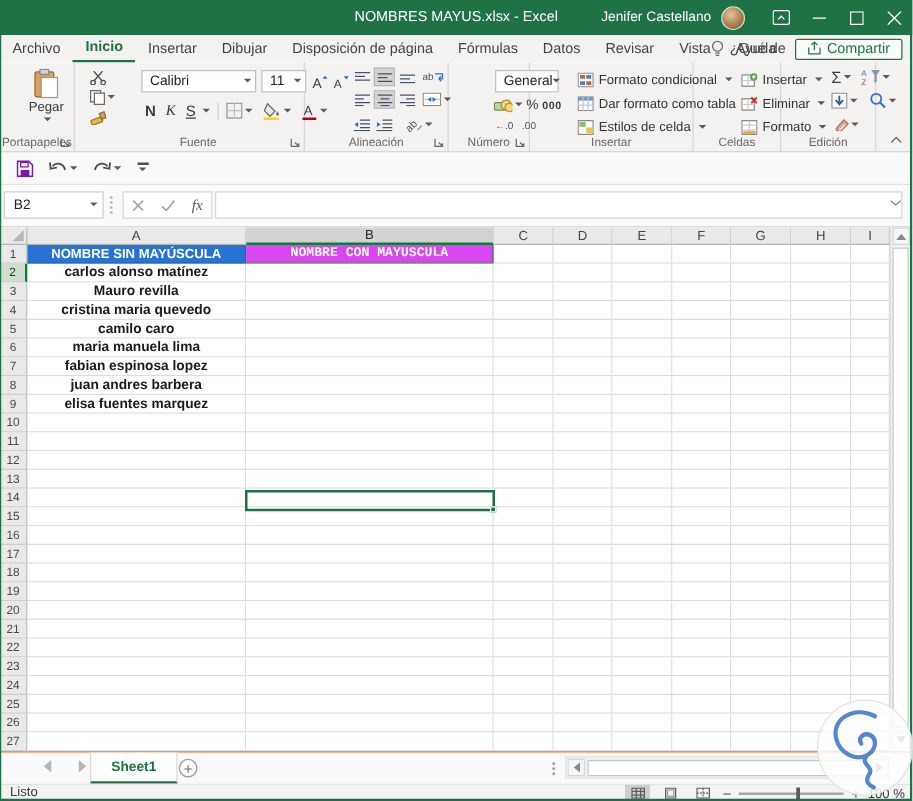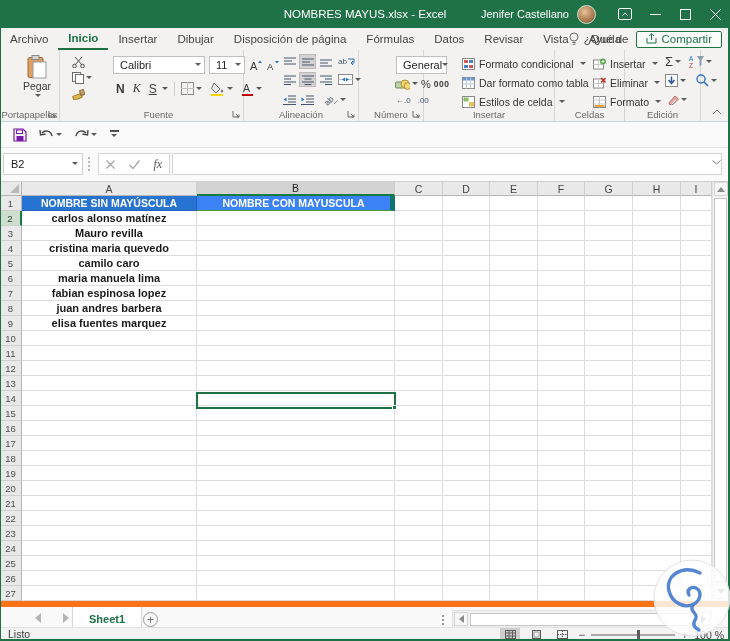--- a/index.html
+++ b/index.html
@@ -61,34 +61,34 @@
            grid-template-rows:14px repeat(27,15px); }
   .ch { background:#e9e9e9; border-right:1px solid #cfcfcf; border-bottom:1px solid #b6b6b6; font-size:10.5px; color:#444; display:flex; align-items:center; justify-content:center; }
   .ch.sel { background:#d2d2d2; border-bottom:2px solid #107c41; color:#1e1e1e; }
   .rh { background:#e9e9e9; border-right:1px solid #b6b6b6; border-bottom:1px solid #cfcfcf; font-size:9.5px; color:#4c4c4c; display:flex; align-items:center; justify-content:center; }
   .rh.sel { background:#cfddcf; border-right:2px solid #107c41; color:#143d1f; }
   .corner { background:#e9e9e9; border-right:1px solid #b6b6b6; border-bottom:1px solid #b6b6b6; position:relative; }
   .corner::after { content:""; position:absolute; right:2px; bottom:2px; border-left:9px solid transparent; border-bottom:9px solid #b8b8b8; }
   .cell { background:#fff; border-right:1px solid #dcdcdc; border-bottom:1px solid #dcdcdc; font-size:11px; color:#1a1a1a; display:flex; align-items:center; justify-content:center; overflow:hidden; white-space:nowrap; }
   .cell.namecell { font-weight:bold; }
   .cell.a1 { background:#2673d2; color:#fff; font-weight:bold; font-size:10.5px; border-right:1px solid #1f62b4; border-bottom:1px solid #1f62b4; }
-  .cell.b1 { background:#3b82f6; color:#fff; font-weight:bold; font-size:10.5px; border-right:5px solid #0f766e; border-bottom:1px solid #46992f; }
+  .cell.b1 { background:#d946ef; color:#fff; font-weight:bold; font-size:10.5px; border-right:1px solid #0f766e; border-bottom:1px solid #46992f;font-family:Liberation Mono, monospace; }
   #selbox { position:absolute; left:196px; top:210px; width:200px; height:17px; border:2px solid #1e7145; pointer-events:auto; }
   #selhandle { position:absolute; right:-3px; bottom:-3px; width:5px; height:5px; background:#1e7145; border:1px solid #fff; }
   
   #vsb { position:absolute; left:712px; top:0; width:16px; height:419px; background:#f1f1f1; border-left:1px solid #e0e0e0; }
   .sb-arrow { position:absolute; left:1px; width:14px; height:14px; background:#f6f6f6; border:1px solid #d5d5d5; display:flex; align-items:center; justify-content:center; }
   .tri-up { width:0; height:0; border:4px solid transparent; border-bottom:5px solid #8a8a8a; margin-top:-3px; }
   .tri-dn { width:0; height:0; border:4px solid transparent; border-top:5px solid #8a8a8a; margin-bottom:-3px; }
   .tri-lf { width:0; height:0; border:4px solid transparent; border-right:5px solid #8a8a8a; margin-left:-3px; }
   .tri-rt { width:0; height:0; border:4px solid transparent; border-left:5px solid #8a8a8a; margin-right:-3px; }
   #vthumb { position:absolute; left:1px; top:16px; width:13px; height:384px; background:#fff; border:1px solid #c6c6c6; }
 
   
-  #tabbar { top:601px; height:26px; background:#f9f9f9; border-top:6px solid #f97316; }
+  #tabbar { top:601px; height:26px; background:#f9f9f9; border-top:1px solid #f97316; }
   .nav-arrows { position:absolute; left:30px; top:6px; display:flex; gap:22px; }
   .ntri { width:0; height:0; border:5px solid transparent; }
   .ntri.left { border-right:6px solid #b5b5b5; }
   .ntri.right { border-left:6px solid #b5b5b5; }
   #sheettab { position:absolute; left:72px; top:0; height:25px; padding:0 16px; background:#fff; border-right:1px solid #d8d8d8; border-left:1px solid #d8d8d8; border-bottom:2px solid #1e7145; display:flex; align-items:center; font-size:11px; font-weight:bold; color:#1e7145; }
   #newsheet { position:absolute; left:143px; top:5px; width:15px; height:15px; border:1px solid #9a9a9a; border-radius:50%; display:flex; align-items:center; justify-content:center; color:#6e6e6e; font-size:12px; line-height:1; }
   .grip { position:absolute; left:441px; top:7px; width:4px; height:12px;
           background:radial-gradient(circle,#9a9a9a 1px,transparent 1.2px) 0 0/4px 4px; }
   #hsb { position:absolute; left:452px; top:3px; width:260px; height:18px; background:#f1f1f1; border:1px solid #e2e2e2; }
   #hsb .sb-arrow { top:1px; height:14px; }

